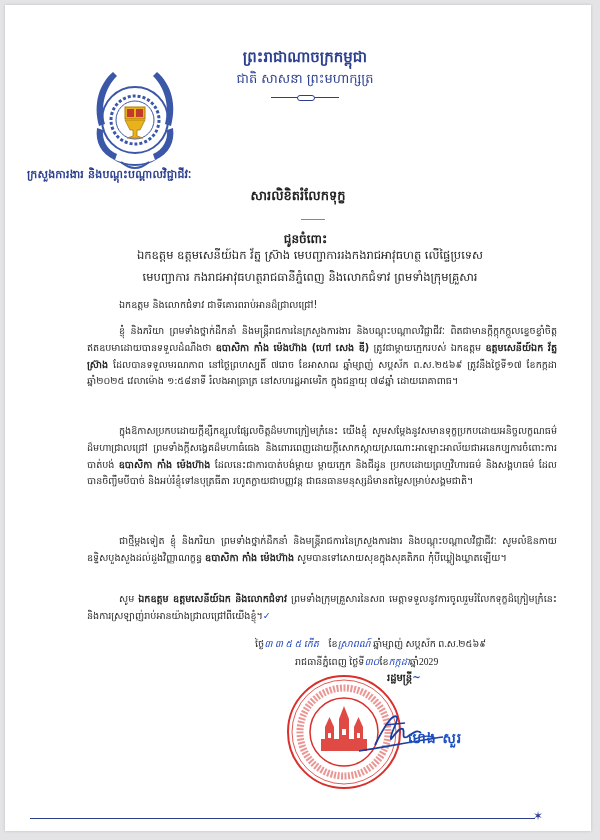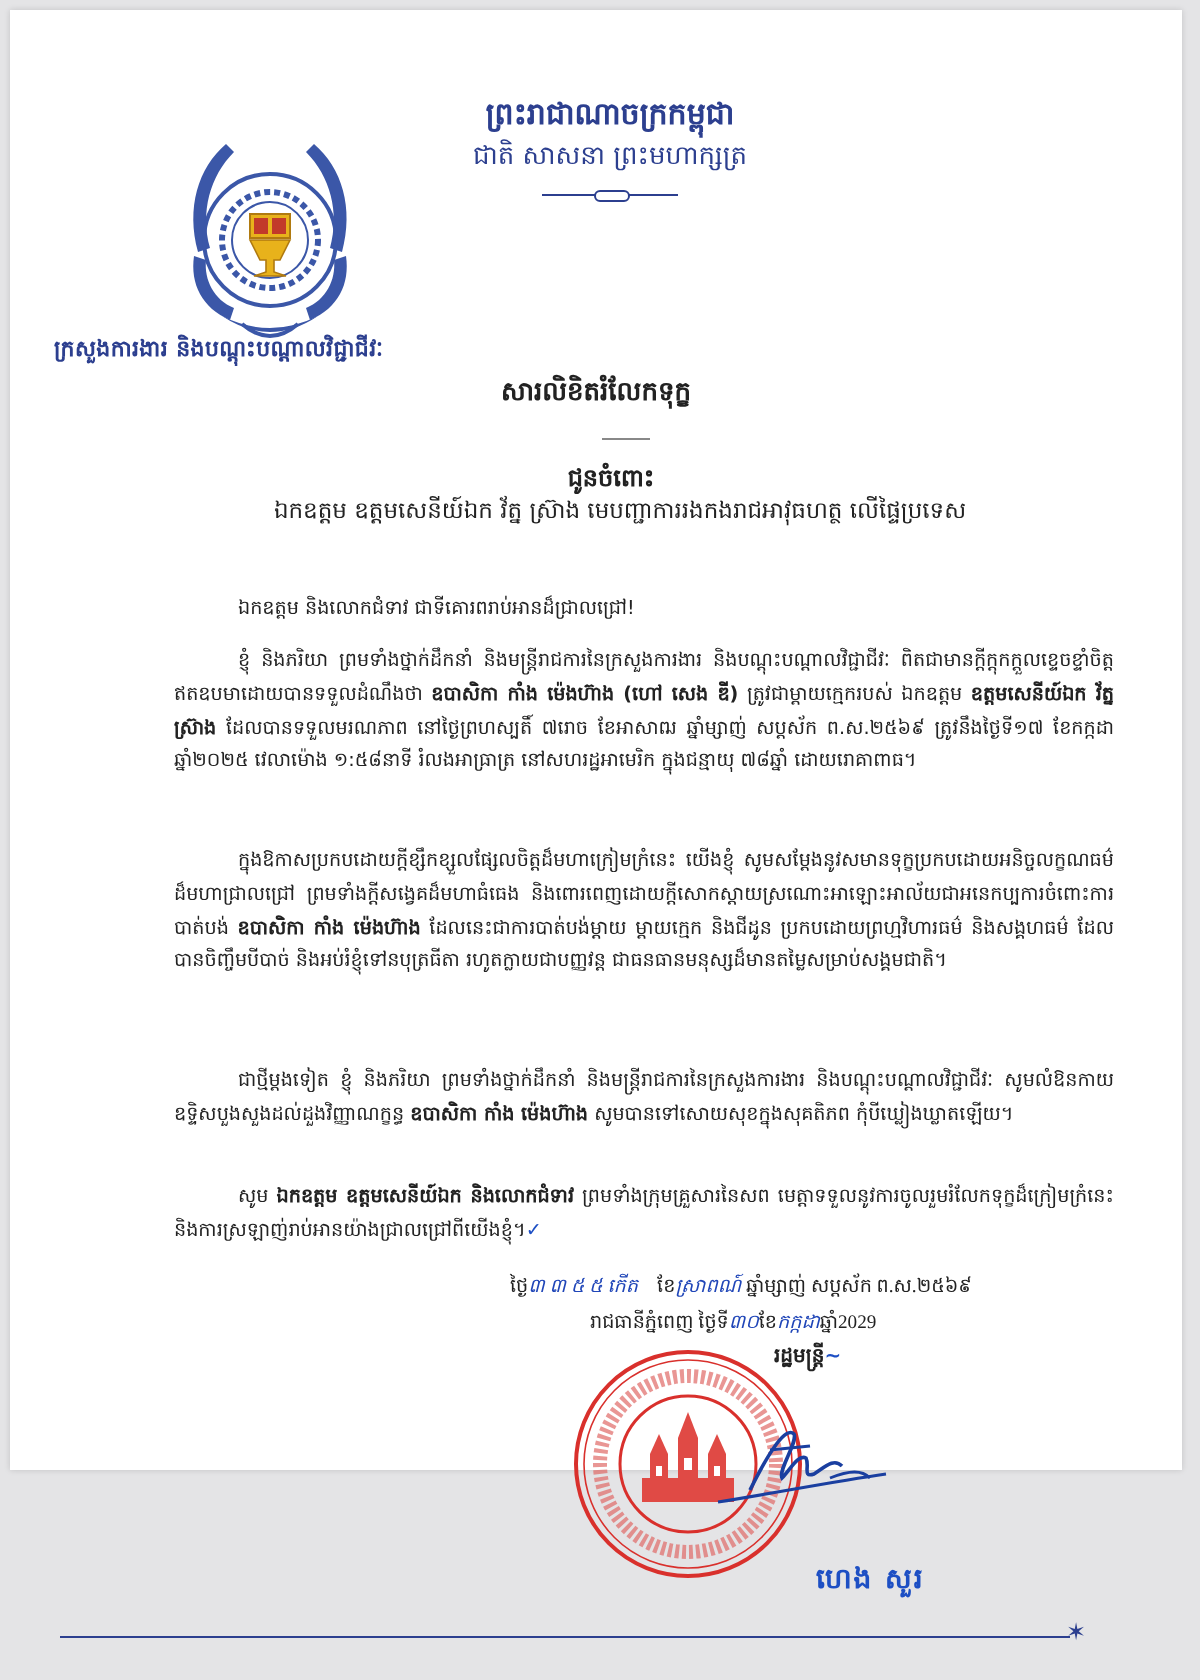--- a/index.html
+++ b/index.html
@@ -3,21 +3,21 @@
 <meta charset="utf-8">
 <style>
   html, body { margin: 0; padding: 0; }
   body {
     width: 600px; height: 840px; overflow: hidden;
     background: #e4e4e6;
     font-family: "DejaVu Sans", sans-serif;
     position: relative;
   }
   .page {
-    position: absolute; left: 5px; top: 5px; width: 586px; height: 730px;
+    position: absolute; left: 5px; top: 5px; width: 586px; height: 826px;
     background: #ffffff;
     box-shadow: 0 0 3px rgba(0,0,0,0.15);
   }
   .logo {
     position: absolute; left: 80px; top: 65px; width: 100px; height: 105px;
   }
   .kingdom {
     position: absolute; left: 210px; top: 42px; width: 180px; text-align: center;
     color: #2c3f8f;
   }
@@ -70,21 +70,21 @@
     position: absolute; left: 382px; top: 666px; font-size: 10px; font-weight: bold; color: #222;
   }
   .role-mark { color: #1d4fc4; font-weight: bold; }
   .seal {
     position: absolute; left: 280px; top: 668px; width: 118px; height: 118px;
   }
   .signature {
     position: absolute; left: 350px; top: 700px; width: 90px; height: 50px;
   }
   .signer {
-    position: absolute; left: 403px; top: 775px; font-size: 14px; font-weight: bold; color: #1d4fc4; letter-spacing: 1px;
+    position: absolute; left: 403px; top: 724px; font-size: 14px; font-weight: bold; color: #1d4fc4; letter-spacing: 1px;
   }
   .footer-rule {
     position: absolute; left: 25px; top: 813px; width: 505px; height: 1px; background: #2c3f8f;
   }
   .footer-star {
     position: absolute; left: 528px; top: 804px; font-size: 12px; color: #2c3f8f;
   }
   .footer-text {
     position: absolute; left: 25px; width: 530px; top: 818px; text-align: center;
     font-size: 7.5px; font-style: italic; color: #2c3f8f;
@@ -119,20 +119,21 @@
     <div class="orn"></div>
   </div>
 
   <div class="ministry">ក្រសួងការងារ និងបណ្តុះបណ្តាលវិជ្ជាជីវៈ</div>
 
   <div class="doc-title">សារលិខិតរំលែកទុក្ខ</div>
   <div class="doc-title-rule"></div>
 
   <div class="to-label">ជូនចំពោះ</div>
   <div class="recipient r1">ឯកឧត្តម ឧត្តមសេនីយ៍ឯក វ័ត្ន ស្រ៊ាង មេបញ្ជាការរងកងរាជអាវុធហត្ថ លើផ្ទៃប្រទេស</div>
+  <div class="recipient r2">មេបញ្ជាការ កងរាជអាវុធហត្ថរាជធានីភ្នំពេញ និងលោកជំទាវ ព្រមទាំងក្រុមគ្រួសារ</div>
 
   <div class="body-text greet">ឯកឧត្តម និងលោកជំទាវ ជាទីគោរពរាប់អានដ៏ជ្រាលជ្រៅ!</div>
 
   <div class="body-text indent p1">
     <span>ខ្ញុំ និងភរិយា ព្រមទាំងថ្នាក់ដឹកនាំ និងមន្ត្រីរាជការនៃក្រសួងការងារ និងបណ្តុះបណ្តាលវិជ្ជាជីវៈ ពិតជាមានក្តីក្តុកក្តួលខ្ទេចខ្ទាំចិត្តឥតឧបមាដោយបានទទួលដំណឹងថា </span><span class="b">ឧបាសិកា កាំង ម៉េងហ៊ាង (ហៅ សេង ឌី)</span><span> ត្រូវជាម្តាយក្មេករបស់ ឯកឧត្តម </span><span class="b">ឧត្តមសេនីយ៍ឯក វ័ត្ន ស្រ៊ាង</span><span> ដែលបានទទួលមរណភាព នៅថ្ងៃព្រហស្បតិ៍ ៧រោច ខែអាសាឍ ឆ្នាំម្សាញ់ សប្តស័ក ព.ស.២៥៦៩ ត្រូវនឹងថ្ងៃទី១៧ ខែកក្កដា ឆ្នាំ២០២៥ វេលាម៉ោង ១:៥៨នាទី រំលងអាធ្រាត្រ នៅសហរដ្ឋអាមេរិក ក្នុងជន្មាយុ ៧៨ឆ្នាំ ដោយរោគាពាធ។</span>
   </div>
 
   <div class="body-text indent p2">
     <span>ក្នុងឱកាសប្រកបដោយក្តីខ្សឹកខ្សួលផ្សែលចិត្តដ៏មហាក្រៀមក្រំនេះ យើងខ្ញុំ សូមសម្តែងនូវសមានទុក្ខប្រកបដោយអនិច្ចលក្ខណធម៌ដ៏មហាជ្រាលជ្រៅ ព្រមទាំងក្តីសង្វេគដ៏មហាធំធេង និងពោរពេញដោយក្តីសោកស្តាយស្រណោះអាឡោះអាល័យជាអនេកប្បការចំពោះការបាត់បង់ </span><span class="b">ឧបាសិកា កាំង ម៉េងហ៊ាង</span><span> ដែលនេះជាការបាត់បង់ម្តាយ ម្តាយក្មេក និងជីដូន ប្រកបដោយព្រហ្មវិហារធម៌ និងសង្គហធម៌ ដែលបានចិញ្ចឹមបីបាច់ និងអប់រំខ្ញុំទៅនបុត្រធីតា រហូតក្លាយជាបញ្ញវន្ត ជាធនធានមនុស្សដ៏មានតម្លៃសម្រាប់សង្គមជាតិ។</span>
   </div>

